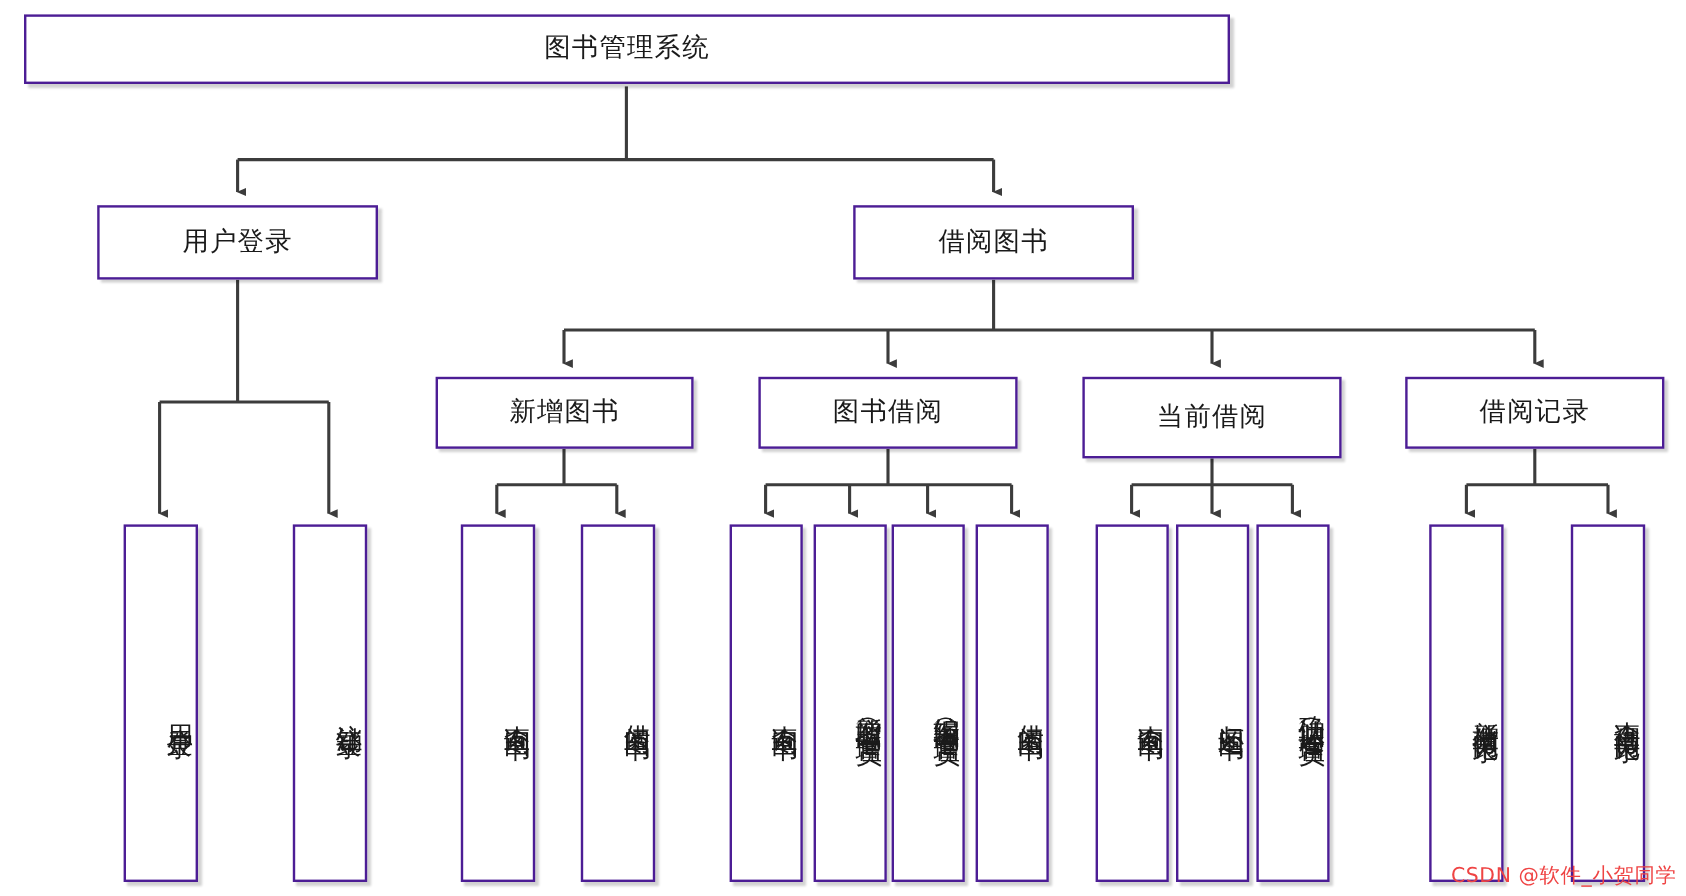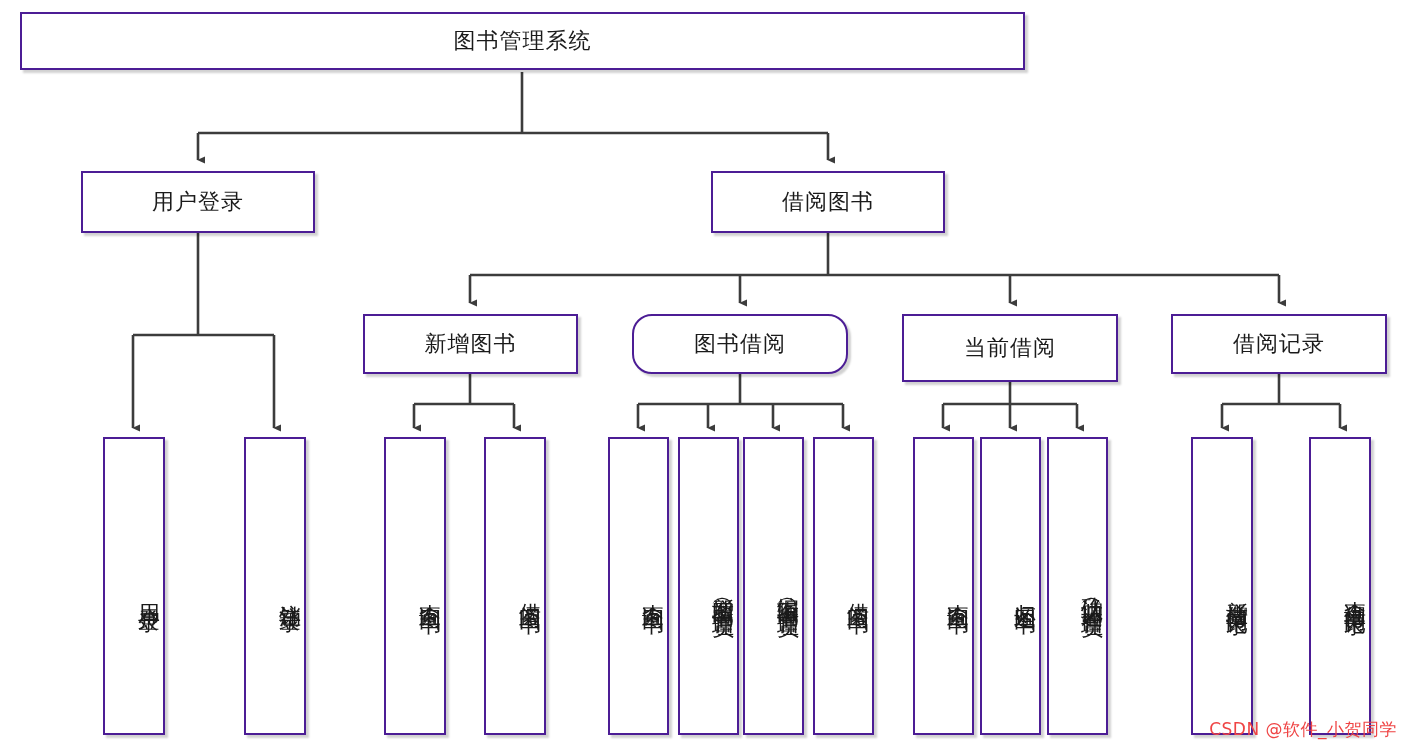--- a/index.html
+++ b/index.html
@@ -127,21 +127,21 @@
   <div class="node horiz" style="left:81px; top:171px; width:234px; height:62px;">
     <span class="label">用户登录</span>
   </div>
   <div class="node horiz" style="left:711px; top:171px; width:234px; height:62px;">
     <span class="label">借阅图书</span>
   </div>
 
   <div class="node horiz" style="left:363px; top:314px; width:215px; height:60px;">
     <span class="label">新增图书</span>
   </div>
-  <div class="node horiz" style="left:632px; top:314px; width:216px; height:60px;border-radius:20px;">
+  <div class="node horiz" style="left:632px; top:314px; width:216px; height:60px;">
     <span class="label">图书借阅</span>
   </div>
   <div class="node horiz" style="left:902px; top:314px; width:216px; height:68px;">
     <span class="label">当前借阅</span>
   </div>
   <div class="node horiz" style="left:1171px; top:314px; width:216px; height:60px;">
     <span class="label">借阅记录</span>
   </div>
 
   <div class="node vert" style="left:103px; top:437px; width:62px; height:298px;">

